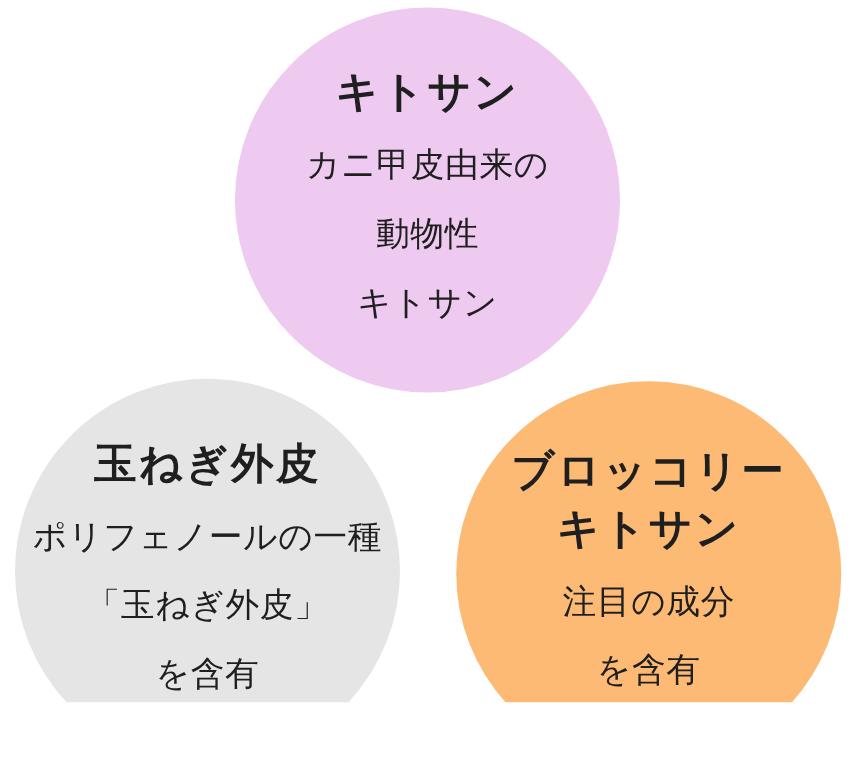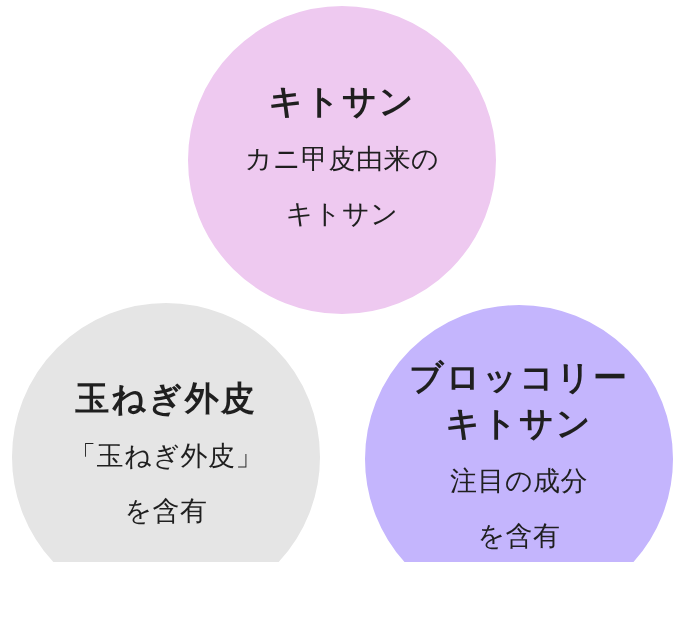--- a/index.html
+++ b/index.html
@@ -51,32 +51,34 @@
 </head>
 <body>
 
 <div class="canvas">
 
   <div class="circle circle--chitosan" style="background: rgb(238, 201, 240);">
     <div class="circle__title">
       <span>キトサン</span>
     </div>
     <p class="circle__line">カニ甲皮由来の</p>
+    <p class="circle__line">動物性</p>
     <p class="circle__line">キトサン</p>
   </div>
 
   <div class="circle circle--onion" style="background: #e5e5e5;">
     <div class="circle__title">
       <span>玉ねぎ外皮</span>
     </div>
+    <p class="circle__line">ポリフェノールの一種</p>
     <p class="circle__line">「玉ねぎ外皮」</p>
     <p class="circle__line">を含有</p>
   </div>
 
-  <div class="circle circle--broccoli" style="background: #c4b5fd;">
+  <div class="circle circle--broccoli" style="background: #fdba74;">
     <div class="circle__title">
       <span>ブロッコリー</span>
       <span>キトサン</span>
     </div>
     <p class="circle__line">注目の成分</p>
     <p class="circle__line">を含有</p>
   </div>
 
 </div>
 

